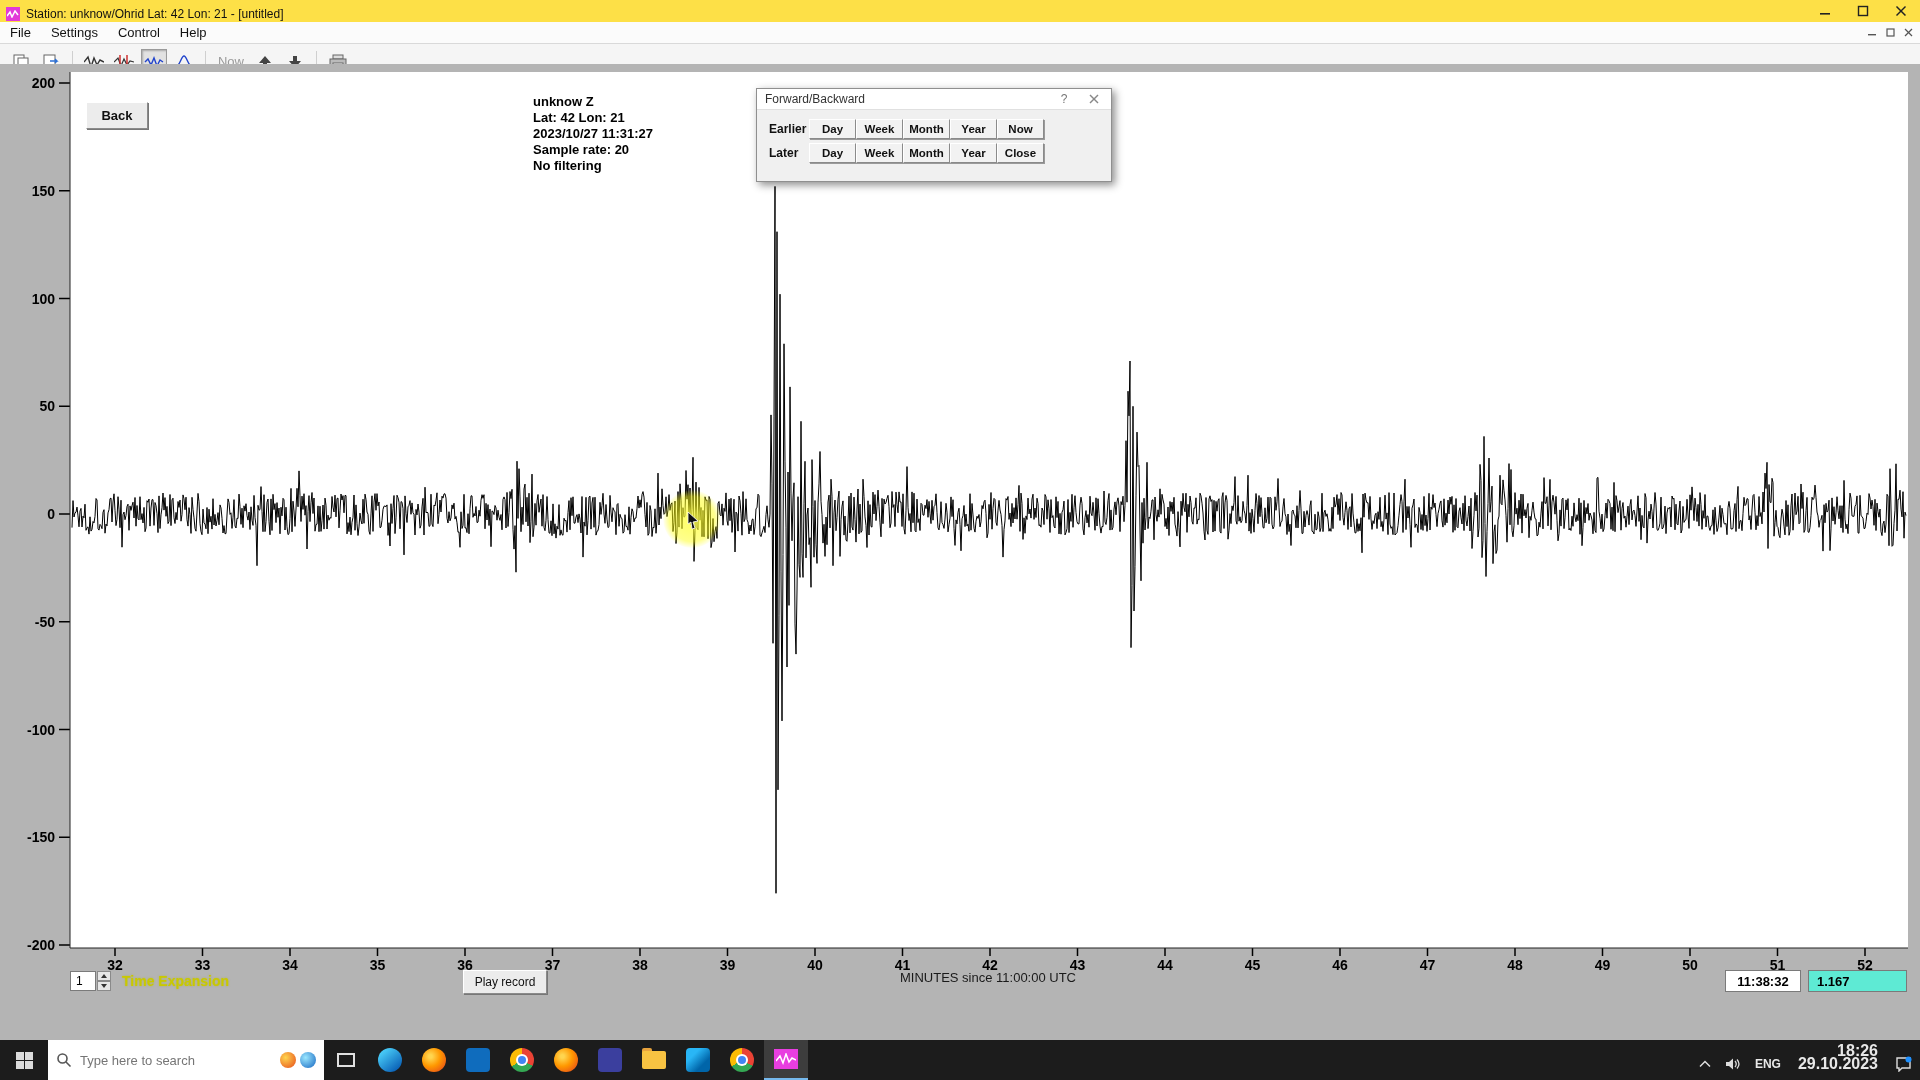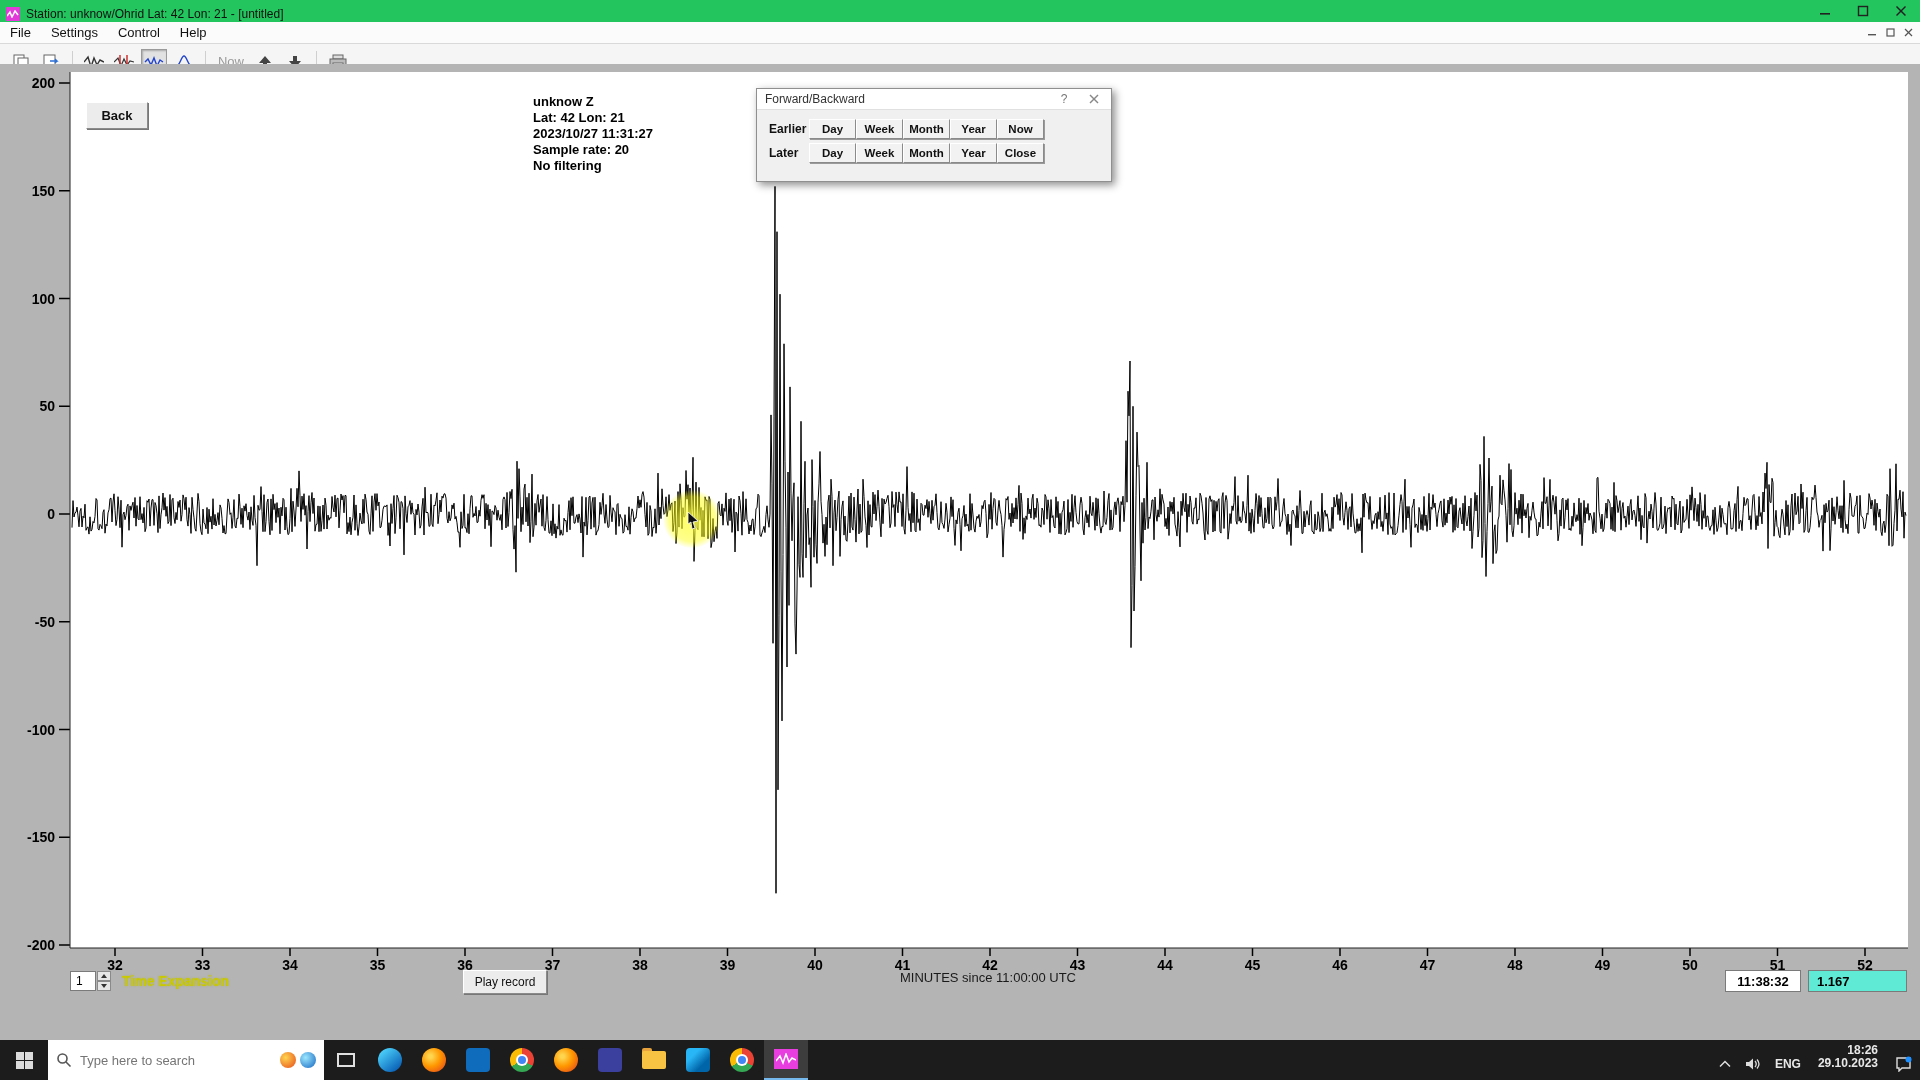--- a/index.html
+++ b/index.html
@@ -1,20 +1,20 @@
 <!DOCTYPE html>
 <html><head>
 <meta charset="utf-8">
 <style>
   * { margin:0; padding:0; box-sizing:border-box; }
   html,body { width:1920px; height:1080px; overflow:hidden; }
   body { font-family:"Liberation Sans", sans-serif; background:#b4b4b4; position:relative; }
 
   
-  .titlebar { position:absolute; left:0; top:0; width:1920px; height:28px; background:#22c55e;
+  .titlebar { position:absolute; left:0; top:0; width:1920px; height:28px; background:#fde047;
               border-bottom:1px solid #d9d9d9; display:flex; align-items:center; }
   .app-mini-icon { width:14px; height:14px; margin:0 6px 0 6px; background:#e23ad8; position:relative; flex:0 0 auto; }
   .app-mini-icon svg { position:absolute; left:1px; top:3px; }
   .titlebar-text { font-size:12px; color:#111; }
   .win-controls { position:absolute; right:0; top:0; height:22px; display:flex; }
   .wc { width:38px; height:22px; display:flex; align-items:center; justify-content:center; }
 
   .menubar { position:absolute; left:0; top:22px; width:1920px; height:22px; background:#fbfbfb;
              border-bottom:1px solid #d9d9d9; display:flex; align-items:center; font-size:13px; color:#111; }
   .menu-item { padding:2px 10px; }
@@ -100,21 +100,21 @@
       display:flex; align-items:center; justify-content:center; }
   .chrome-mid { width:12px; height:12px; border-radius:50%; background:#fff; display:flex; align-items:center; justify-content:center; }
   .chrome-core { width:8px; height:8px; border-radius:50%; background:#4285f4; }
   .taskview-rect { width:18px; height:14px; border:2px solid #e0e0e0; background:transparent; }
   .folder-icon { position:relative; width:24px; height:18px; }
   .folder-tab { position:absolute; left:0; top:-3px; width:10px; height:5px; background:#e8a33d; border-radius:2px 2px 0 0; }
   .folder-body { position:absolute; left:0; top:0; width:24px; height:18px; background:#f8c342; border-radius:2px; }
   .tray { margin-left:auto; display:flex; align-items:flex-start; height:32px;font-weight:bold; }
   .tray-item { display:flex; align-items:center; justify-content:center; height:40px; padding:0 7px; font-size:12px; }
   .tray-clock { display:flex; flex-direction:column; align-items:flex-end; justify-content:center; line-height:13px;
-                font-size:12px; padding:0 10px; }
+                font-size:16px; padding:0 10px; }
   .seis-glyph { width:24px; height:20px; background:#e83ee0; display:flex; align-items:center; justify-content:center; }
 </style>
 </head>
 <body>
 
 <div class="titlebar">
   <span class="app-mini-icon">
     <svg width="12" height="8">
       <polyline points="0,6 3,2 5,7 8,1 11,5" fill="none" stroke="#fff" stroke-width="1.5"></polyline>
     </svg>

